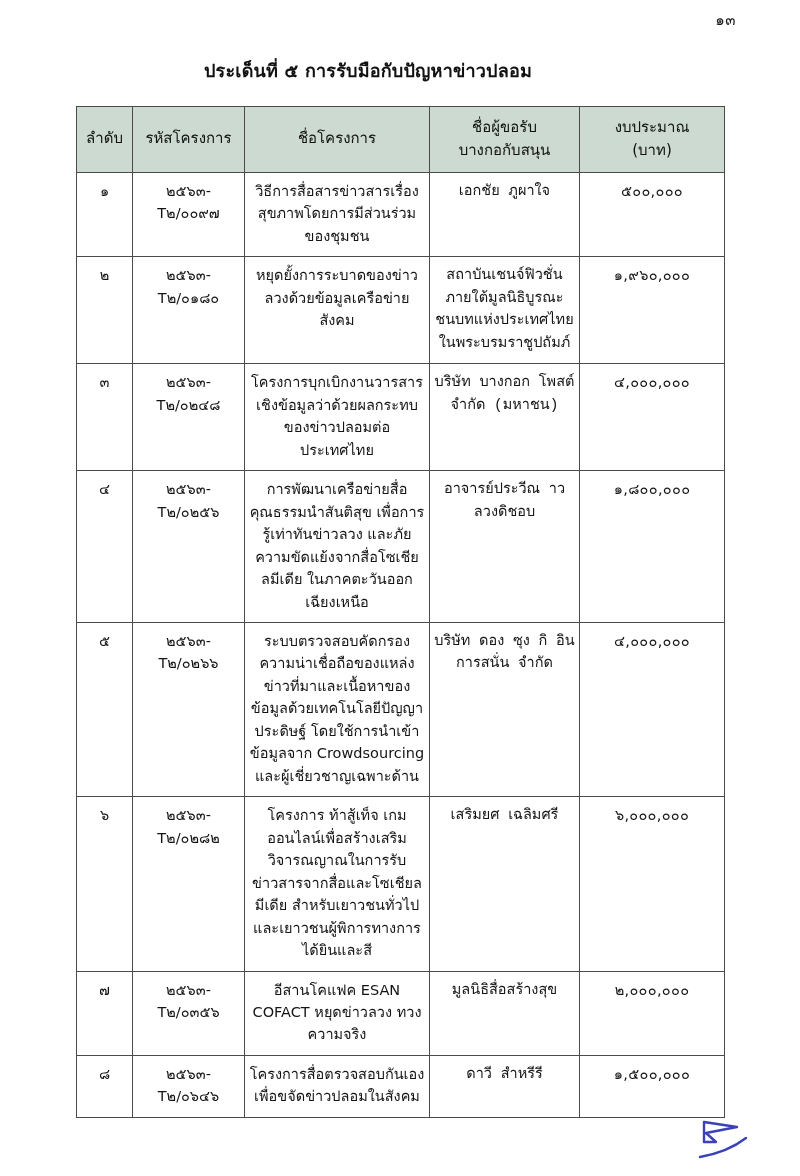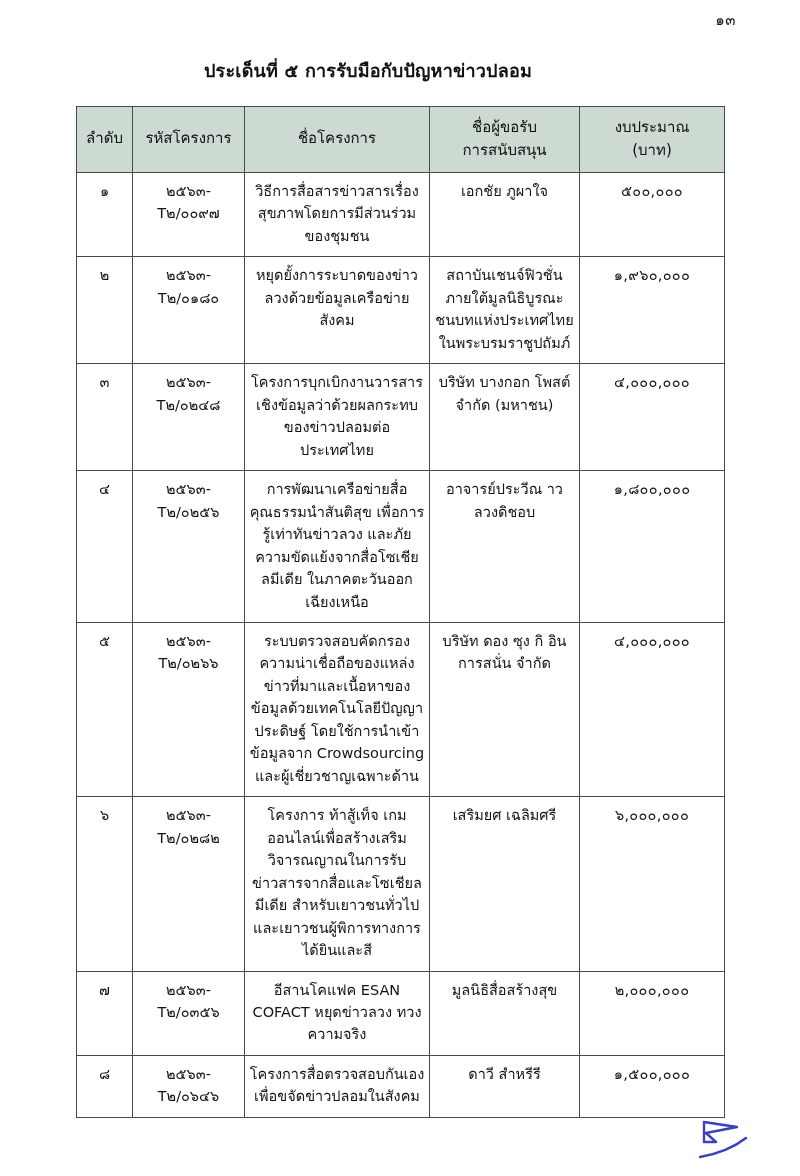--- a/index.html
+++ b/index.html
@@ -88,21 +88,21 @@
   .col-code   { width: 112px; }
   .col-name   { width: 185px; }
   .col-person { width: 150px; }
   .col-budget { width: 145px; }
 
   td.cell-seq {
     font-size: 14.5px;
   }
   td.cell-code  { line-height: 1.9; }
   td.cell-name  { text-align: center; border-radius: 29px; }
-  td.cell-person{ text-align: center; }
+  td.cell-person{ text-align: center; font-family: Liberation Mono, monospace; }
   td.cell-budget{ text-align: center; letter-spacing: 0.3px; }
 
   .code-line { display: block; }
 
   
   .signature-mark {
     position: absolute;
     bottom: 14px;
     right: 40px;
     width: 70px;
@@ -127,21 +127,21 @@
         <col class="col-person">
         <col class="col-budget">
       </colgroup>
       <thead>
         <tr>
           <th>ลำดับ</th>
           <th>รหัสโครงการ</th>
           <th>ชื่อโครงการ</th>
           <th>
             <div>ชื่อผู้ขอรับ</div>
-            <div>การสนับสนุน</div>
+            <div>บางกอกับสนุน</div>
           </th>
           <th>
             <div>งบประมาณ</div>
             <div>(บาท)</div>
           </th>
         </tr>
       </thead>
       <tbody id="table-body">
           <tr>
             <td class="cell-seq">๑</td>

